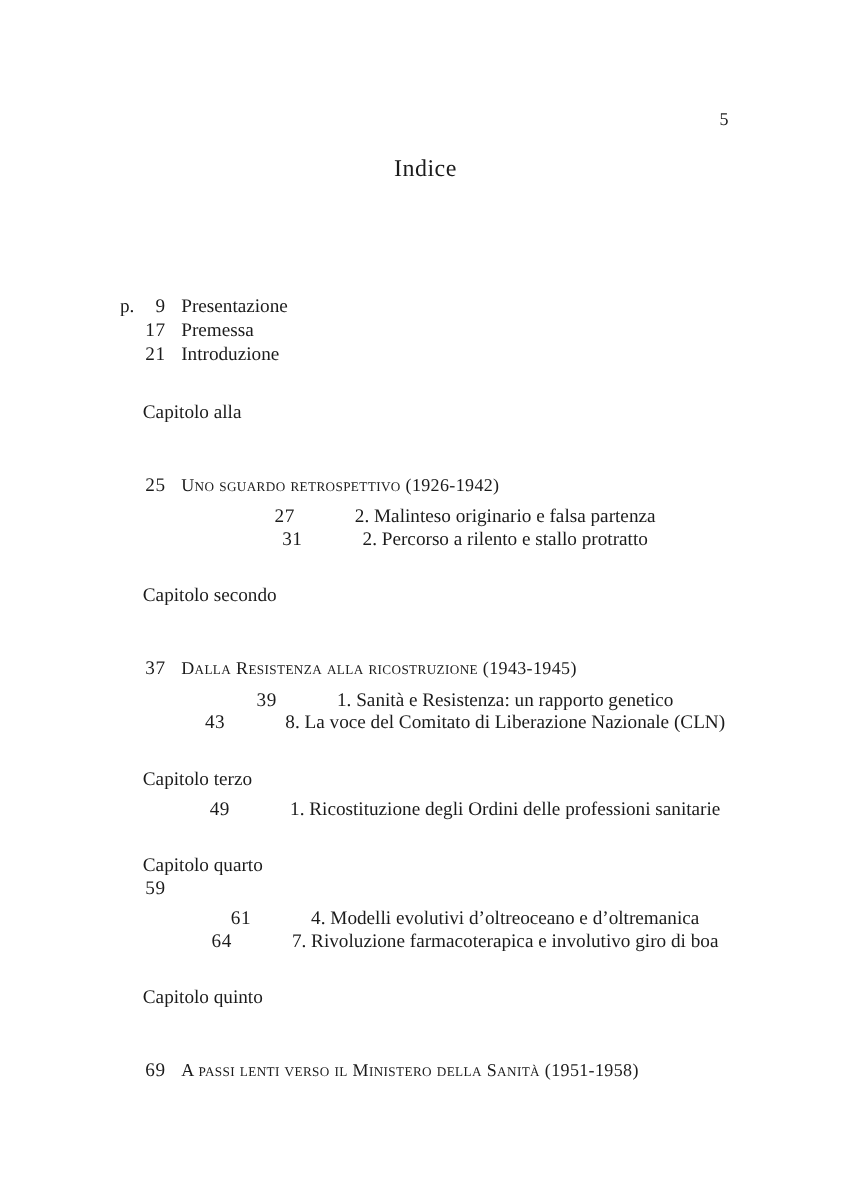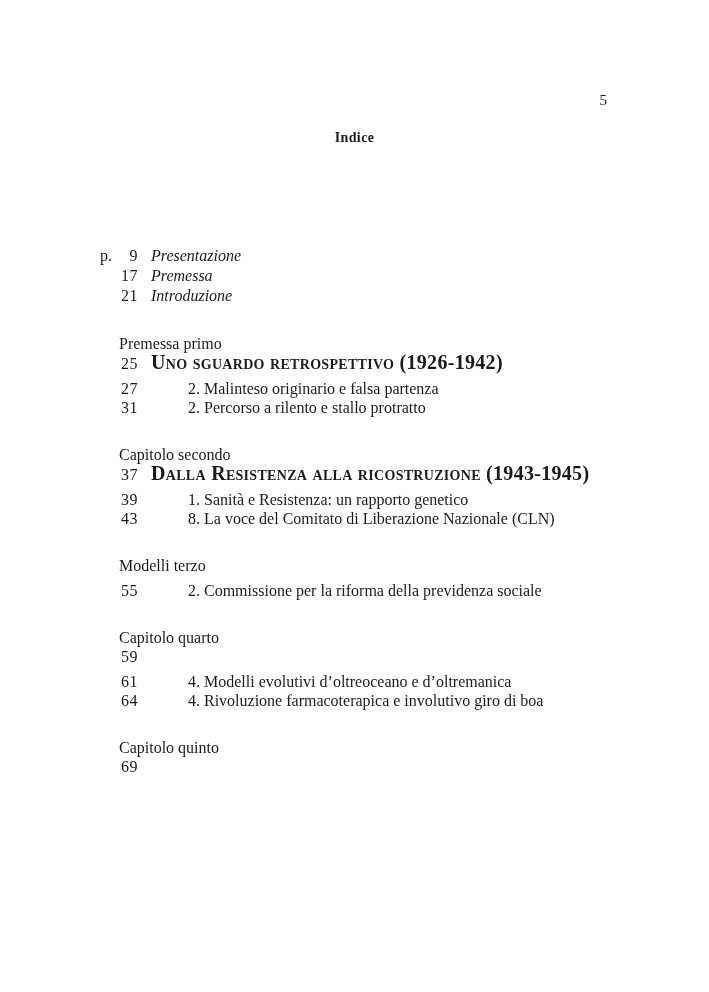--- a/index.html
+++ b/index.html
@@ -23,22 +23,22 @@
     font-size: 15px;
     line-height: 16px;
   }
   .page-title {
     position: absolute;
     top: 130px;
     left: 0;
     width: 100%;
     margin: 0;
     text-align: center;
-    font-size: 14px;
-    font-weight: 700;
+    font-size: 20px;
+    font-weight: 400;
     letter-spacing: 0.4px;
   }
   .toc {
     position: absolute;
     top: 246px;
     left: 100px;
     right: 55px;
     font-size: 16px;
   }
   .row {
@@ -62,40 +62,41 @@
   .ttl {
     margin-left: 13px;
   }
   .ttl.sub {
     margin-left: 50px;
   }
   .front-matter .row {
     line-height: 20px;
   }
   .front-matter .ttl {
-    font-style: italic;
   }
   .chapter {
     margin-top: 28px;
     line-height: 19px;
   }
   .chapter-label {
     margin-left: 19px;
   }
   .chapter-title {
     font-variant: small-caps;
-    font-weight: 700;
+    font-weight: 400;
     letter-spacing: 0.3px;
-    font-size: 20px;
+    font-size: 15px;
+    margin-top: 43px;
   }
   .sections {
     margin-top: 6px;
   }
   .sections .row {
     line-height: 19px;
+    justify-content: center;
   }
 </style>
 </head>
 <body>
 
 <div class="page">
 
   <div class="folio">5</div>
 
   <h1 class="page-title">Indice</h1>
@@ -111,21 +112,21 @@
         <span class="num">17</span>
         <span class="ttl">Premessa</span>
       </div>
       <div class="row">
         <span class="num">21</span>
         <span class="ttl">Introduzione</span>
       </div>
     </div>
 
     <section class="chapter">
-      <div class="chapter-label">Premessa primo</div>
+      <div class="chapter-label">Capitolo alla</div>
       <div class="row">
         <span class="num">25</span>
         <span class="ttl chapter-title">Uno sguardo retrospettivo (1926-1942)</span>
       </div>
       <div class="sections">
         <div class="row">
           <span class="num">27</span>
           <span class="ttl sub">2. Malinteso originario e falsa partenza</span>
         </div>
         <div class="row">
@@ -147,47 +148,48 @@
           <span class="ttl sub">1. Sanità e Resistenza: un rapporto genetico</span>
         </div>
         <div class="row">
           <span class="num">43</span>
           <span class="ttl sub">8. La voce del Comitato di Liberazione Nazionale (CLN)</span>
         </div>
       </div>
     </section>
 
     <section class="chapter">
-      <div class="chapter-label">Modelli terzo</div>
+      <div class="chapter-label">Capitolo terzo</div>
       <div class="sections">
         <div class="row">
-          <span class="num">55</span>
-          <span class="ttl sub">2. Commissione per la riforma della previdenza sociale</span>
+          <span class="num">49</span>
+          <span class="ttl sub">1. Ricostituzione degli Ordini delle professioni sanitarie</span>
         </div>
       </div>
     </section>
 
     <section class="chapter">
       <div class="chapter-label">Capitolo quarto</div>
       <div class="row">
         <span class="num">59</span>
       </div>
       <div class="sections">
         <div class="row">
           <span class="num">61</span>
           <span class="ttl sub">4. Modelli evolutivi d’oltreoceano e d’oltremanica</span>
         </div>
         <div class="row">
           <span class="num">64</span>
-          <span class="ttl sub">4. Rivoluzione farmacoterapica e involutivo giro di boa</span>
+          <span class="ttl sub">7. Rivoluzione farmacoterapica e involutivo giro di boa</span>
         </div>
       </div>
     </section>
 
     <section class="chapter">
       <div class="chapter-label">Capitolo quinto</div>
       <div class="row">
         <span class="num">69</span>
+        <span class="ttl chapter-title">A passi lenti verso il Ministero della Sanità (1951-1958)</span>
       </div>
     </section>
 
   </div>
 </div>
 
 </body></html>

